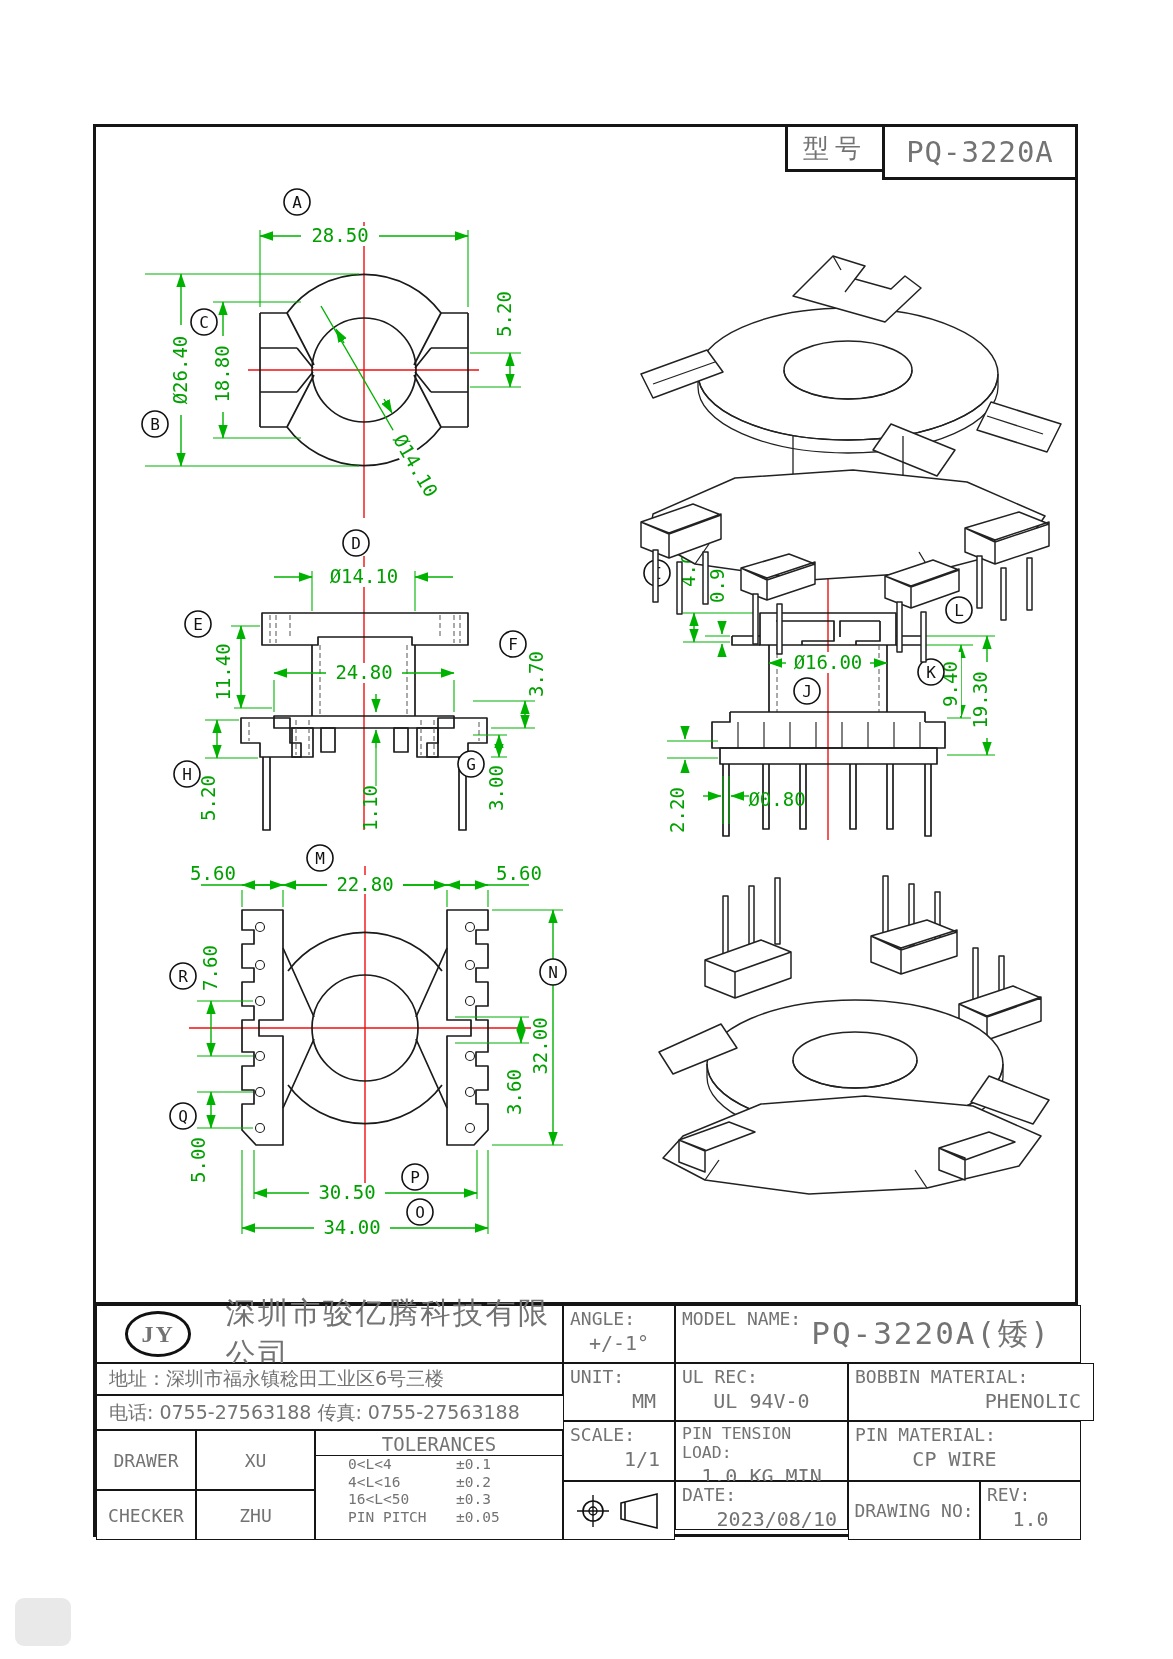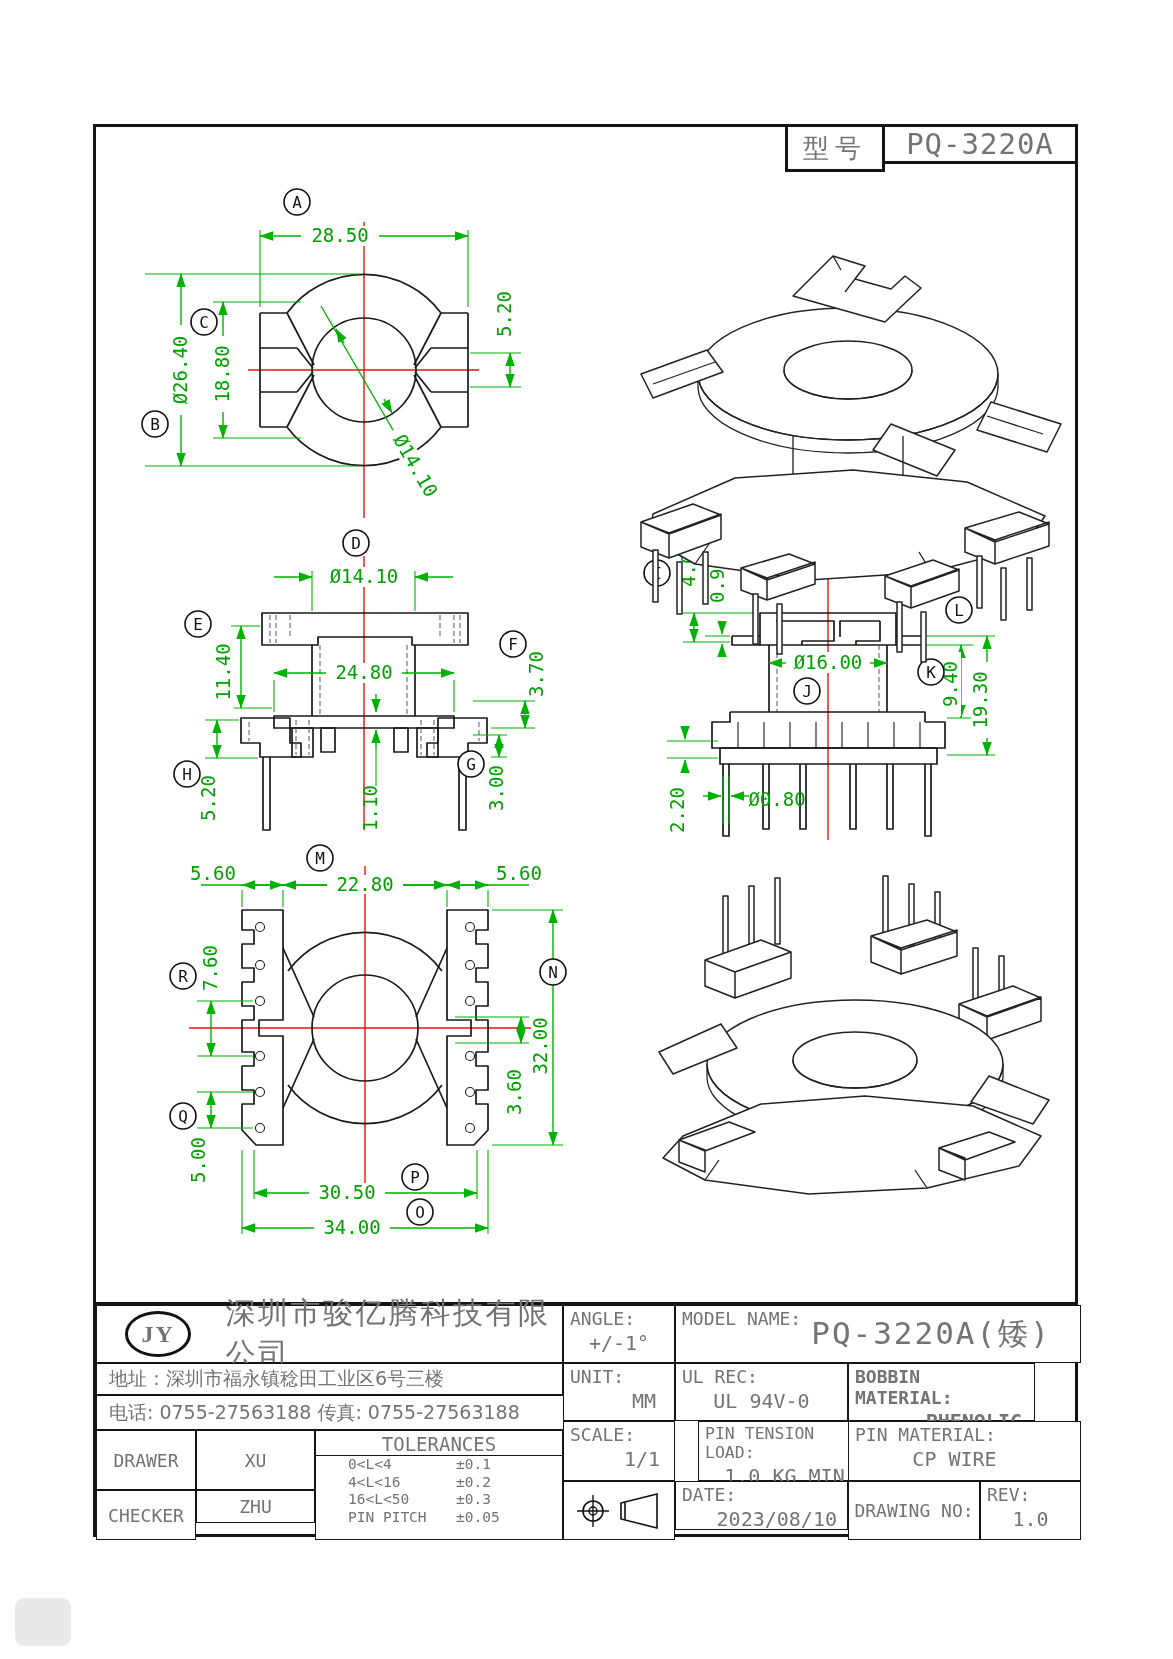--- a/index.html
+++ b/index.html
@@ -5,21 +5,21 @@
   html,body{margin:0;padding:0;background:#f6f6f4;}
   #page{position:relative;width:1173px;height:1659px;background:#ffffff;overflow:hidden;
         font-family:"DejaVu Sans Mono","Liberation Mono",monospace;color:#737373;}
   .abs{position:absolute;}
   
   #frame{left:93px;top:124px;width:985px;height:1413px;border:3px solid #151515;box-sizing:border-box;}
   
   .mbox{box-sizing:border-box;border:3px solid #151515;display:flex;align-items:center;justify-content:center;background:#fff;}
   #mlabel{left:785px;top:124px;width:100px;height:48px;font-family:"DejaVu Sans","Liberation Sans",sans-serif;
           font-size:26px;letter-spacing:6px;}
-  #mvalue{left:882px;top:124px;width:196px;height:40px;font-size:29px;letter-spacing:1px;}
+  #mvalue{left:882px;top:124px;width:196px;height:56px;font-size:29px;letter-spacing:1px;}
   
   #tblock{left:93px;top:1302px;width:985px;height:235px;box-sizing:border-box;border:3px solid #151515;background:#fff;}
   .cell{position:absolute;box-sizing:border-box;border:1.5px solid #151515;background:#fff;}
   .cn{font-family:"DejaVu Sans","Liberation Sans",sans-serif;}
   .lab{font-size:18px;padding:3px 6px;line-height:1.15;}
   .val2{font-size:20px;text-align:center;margin-top:-2px;}
   .flexc{display:flex;align-items:center;justify-content:center;}
   #companyrow{left:0;top:0;width:467px;height:58px;display:flex;align-items:center;gap:34px;padding-left:28px;}
   #jylogo{width:70px;height:40px;border:3px solid #111;border-radius:50%;display:flex;align-items:center;justify-content:center;
           font-family:"Liberation Serif","DejaVu Serif",serif;font-weight:bold;font-size:24px;letter-spacing:2px;}
@@ -421,21 +421,21 @@
     <div class="cell" id="companyrow" style="left:0;top:0;width:467px;height:58px;">
       <div id="jylogo">JY</div>
       <div id="companyname" class="cn">深圳市骏亿腾科技有限公司</div>
     </div>
     <div class="cell cn" id="addr">地址：深圳市福永镇稔田工业区6号三楼</div>
     <div class="cell cn" id="phone">电话: 0755-27563188    传真: 0755-27563188</div>
 
     <div class="cell flexc" style="left:0;top:125px;width:100px;height:60px;font-size:18px;">DRAWER</div>
     <div class="cell flexc" style="left:100px;top:125px;width:119px;height:60px;font-size:18px;">XU</div>
     <div class="cell flexc" style="left:0;top:185px;width:100px;height:50px;font-size:18px;">CHECKER</div>
-    <div class="cell flexc" style="left:100px;top:185px;width:119px;height:33px;font-size:18px;">ZHU</div>
+    <div class="cell flexc" style="left:100px;top:185px;width:119px;height:50px;font-size:18px;">ZHU</div>
 
     <div class="cell" id="tolbox">
       <div id="toltitle">TOLERANCES</div>
       <div class="tolrow">
           <span>0&lt;L&lt;4</span>
           <span>±0.1</span>
         </div>
       <div class="tolrow">
           <span>4&lt;L&lt;16</span>
           <span>±0.2</span>
@@ -459,29 +459,29 @@
       <div style="font-size:31px;letter-spacing:2px;margin-left:4px;">PQ-3220A(矮)</div>
     </div>
     <div class="cell" style="left:467px;top:58px;width:112px;height:58px;">
       <div class="lab">UNIT:</div>
       <div class="val2" style="text-align:right;padding-right:18px;">MM</div>
     </div>
     <div class="cell" style="left:579px;top:58px;width:173px;height:58px;">
       <div class="lab">UL REC:</div>
       <div class="val2">UL 94V-0</div>
     </div>
-    <div class="cell" style="left:752px;top:58px;width:187px;height:58px;font-weight:bold;">
+    <div class="cell" style="left:752px;top:58px;width:246px;height:58px;">
       <div class="lab">BOBBIN MATERIAL:</div>
       <div class="val2" style="text-align:right;padding-right:12px;">PHENOLIC</div>
     </div>
     <div class="cell" style="left:467px;top:116px;width:112px;height:60px;">
       <div class="lab">SCALE:</div>
       <div class="val2" style="text-align:right;padding-right:14px;">1/1</div>
     </div>
-    <div class="cell" style="left:579px;top:116px;width:173px;height:60px;margin-left:23px;">
+    <div class="cell" style="left:579px;top:116px;width:173px;height:60px;">
       <div class="lab" style="font-size:16.5px;">PIN TENSION LOAD:</div>
       <div class="val2">1.0 KG MIN</div>
     </div>
     <div class="cell" style="left:752px;top:116px;width:233px;height:60px;">
       <div class="lab">PIN MATERIAL:</div>
       <div class="val2" style="padding-right:20px;">CP WIRE</div>
     </div>
     <div class="cell flexc" style="left:467px;top:176px;width:112px;height:59px;">
       <svg width="92" height="44" viewBox="0 0 92 44">
         <circle cx="20" cy="22" r="10" fill="none" stroke="#111" stroke-width="1.6"></circle>

